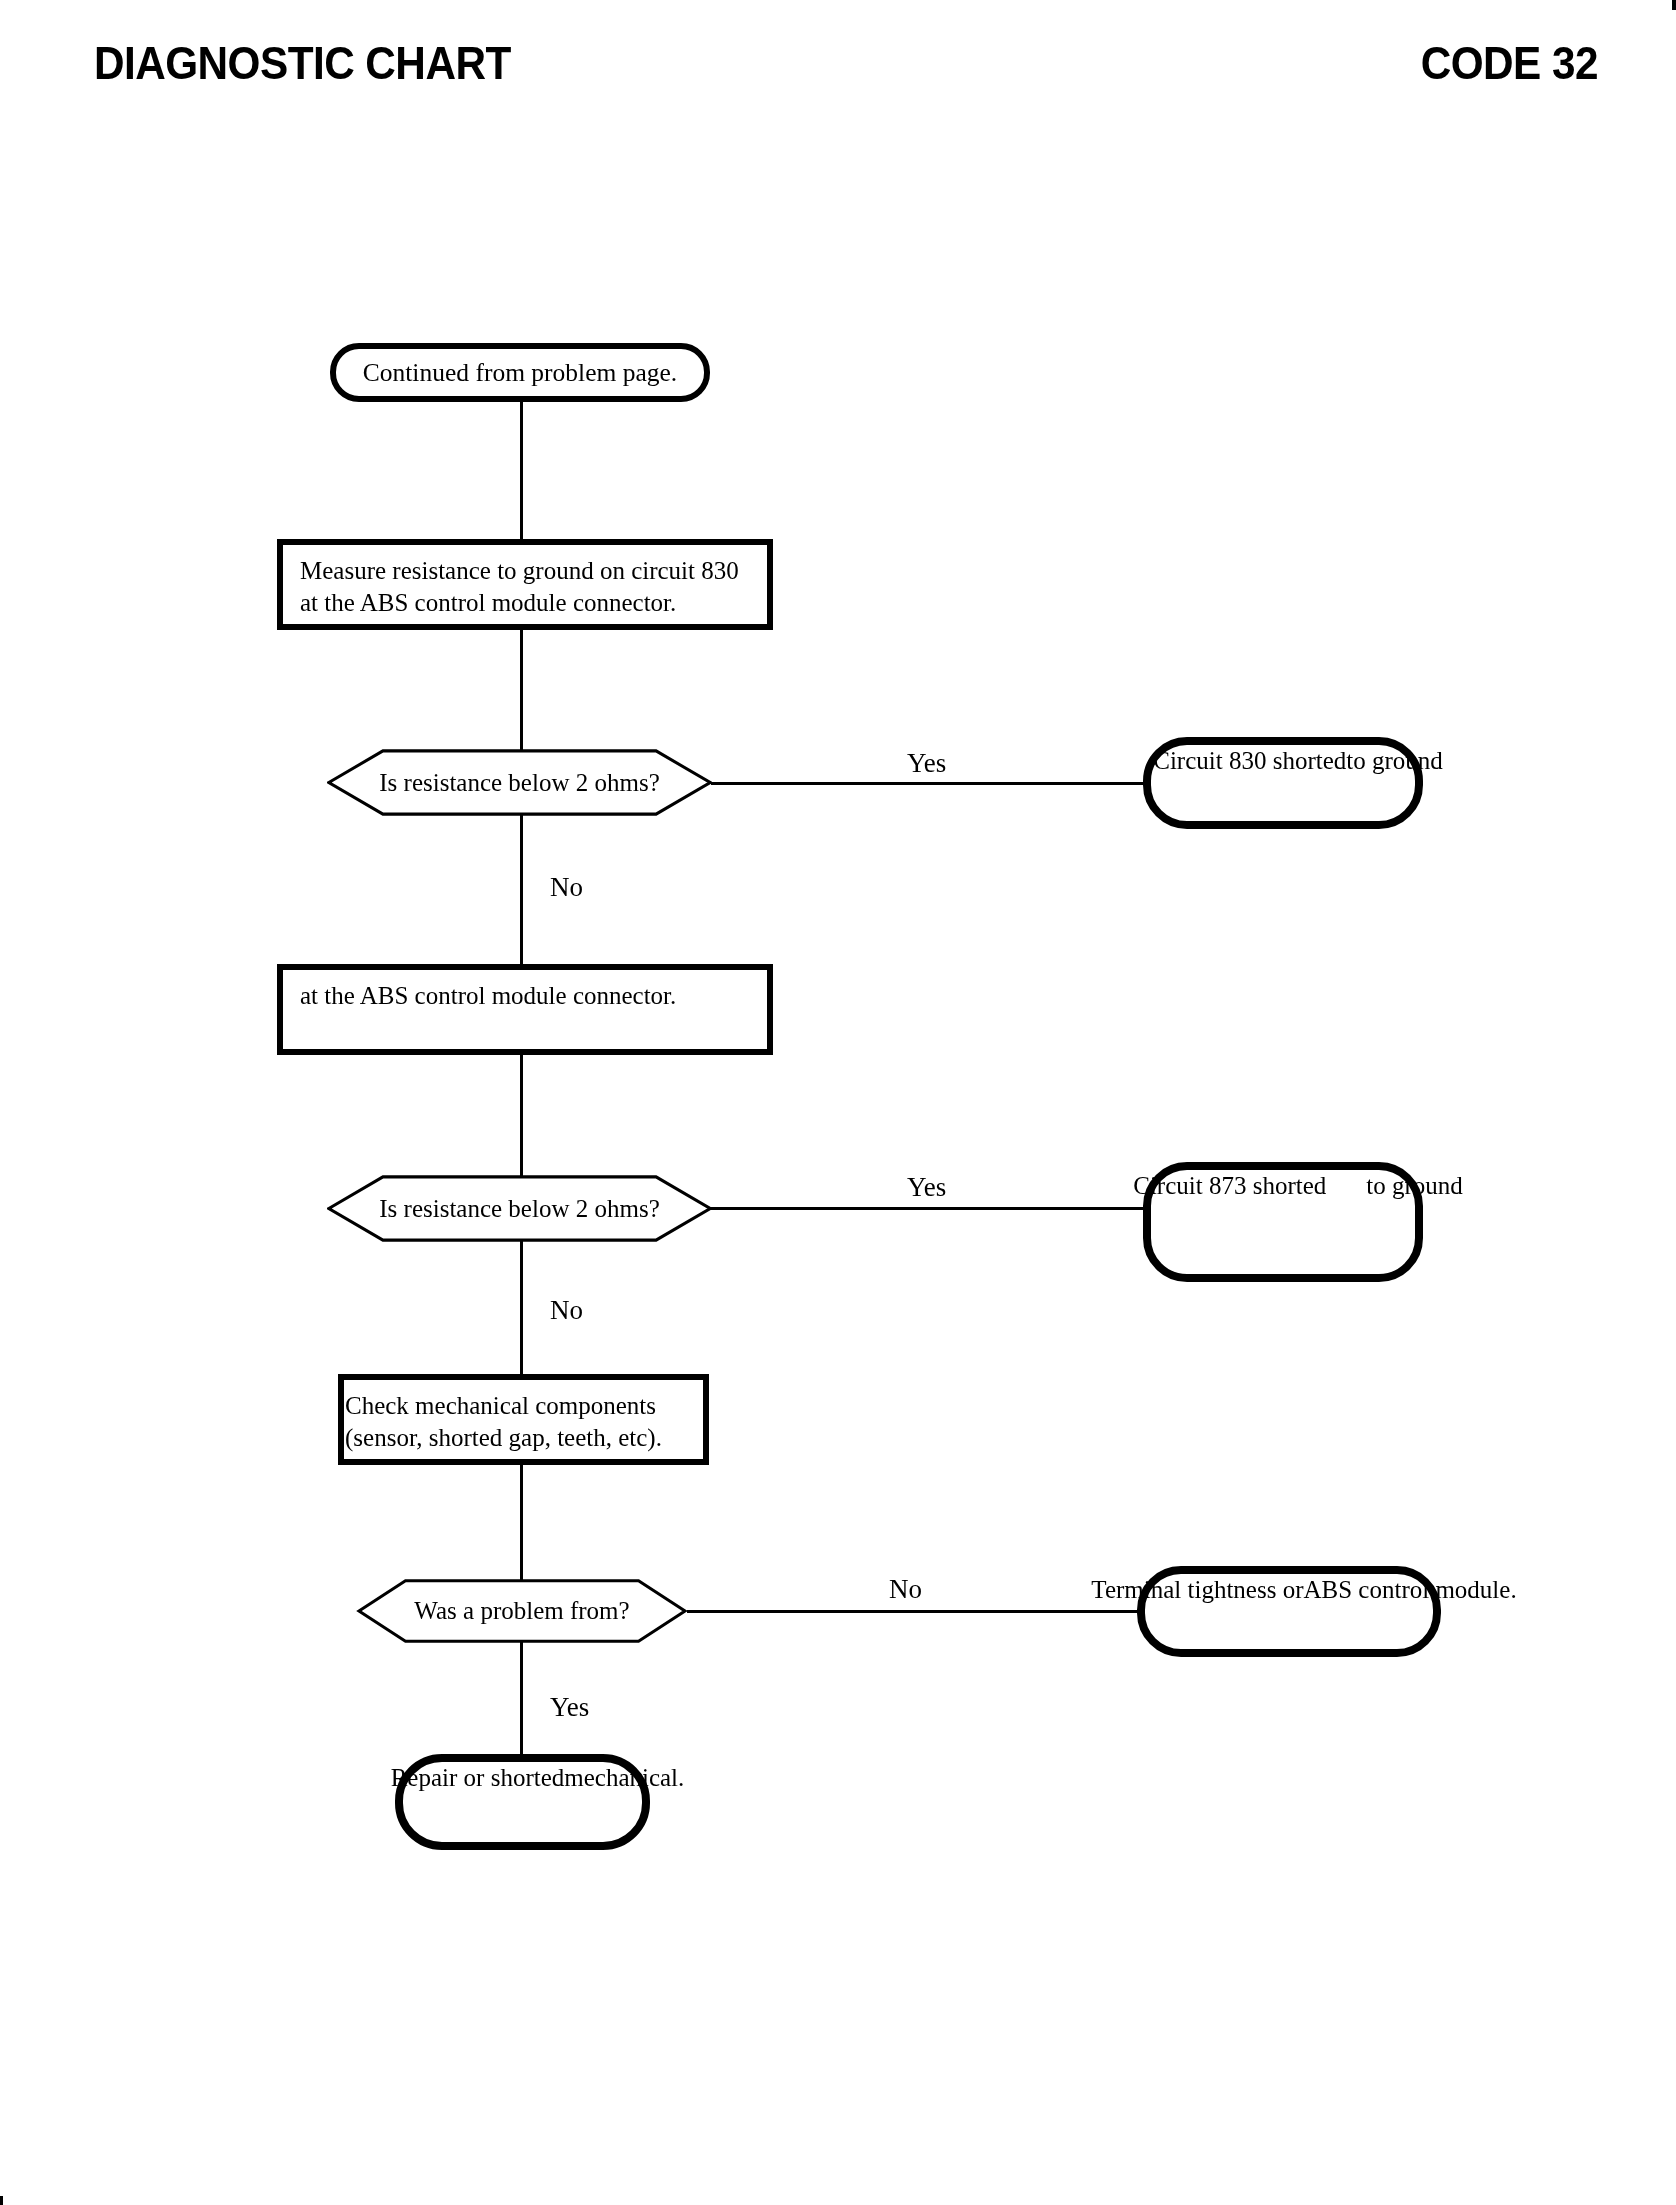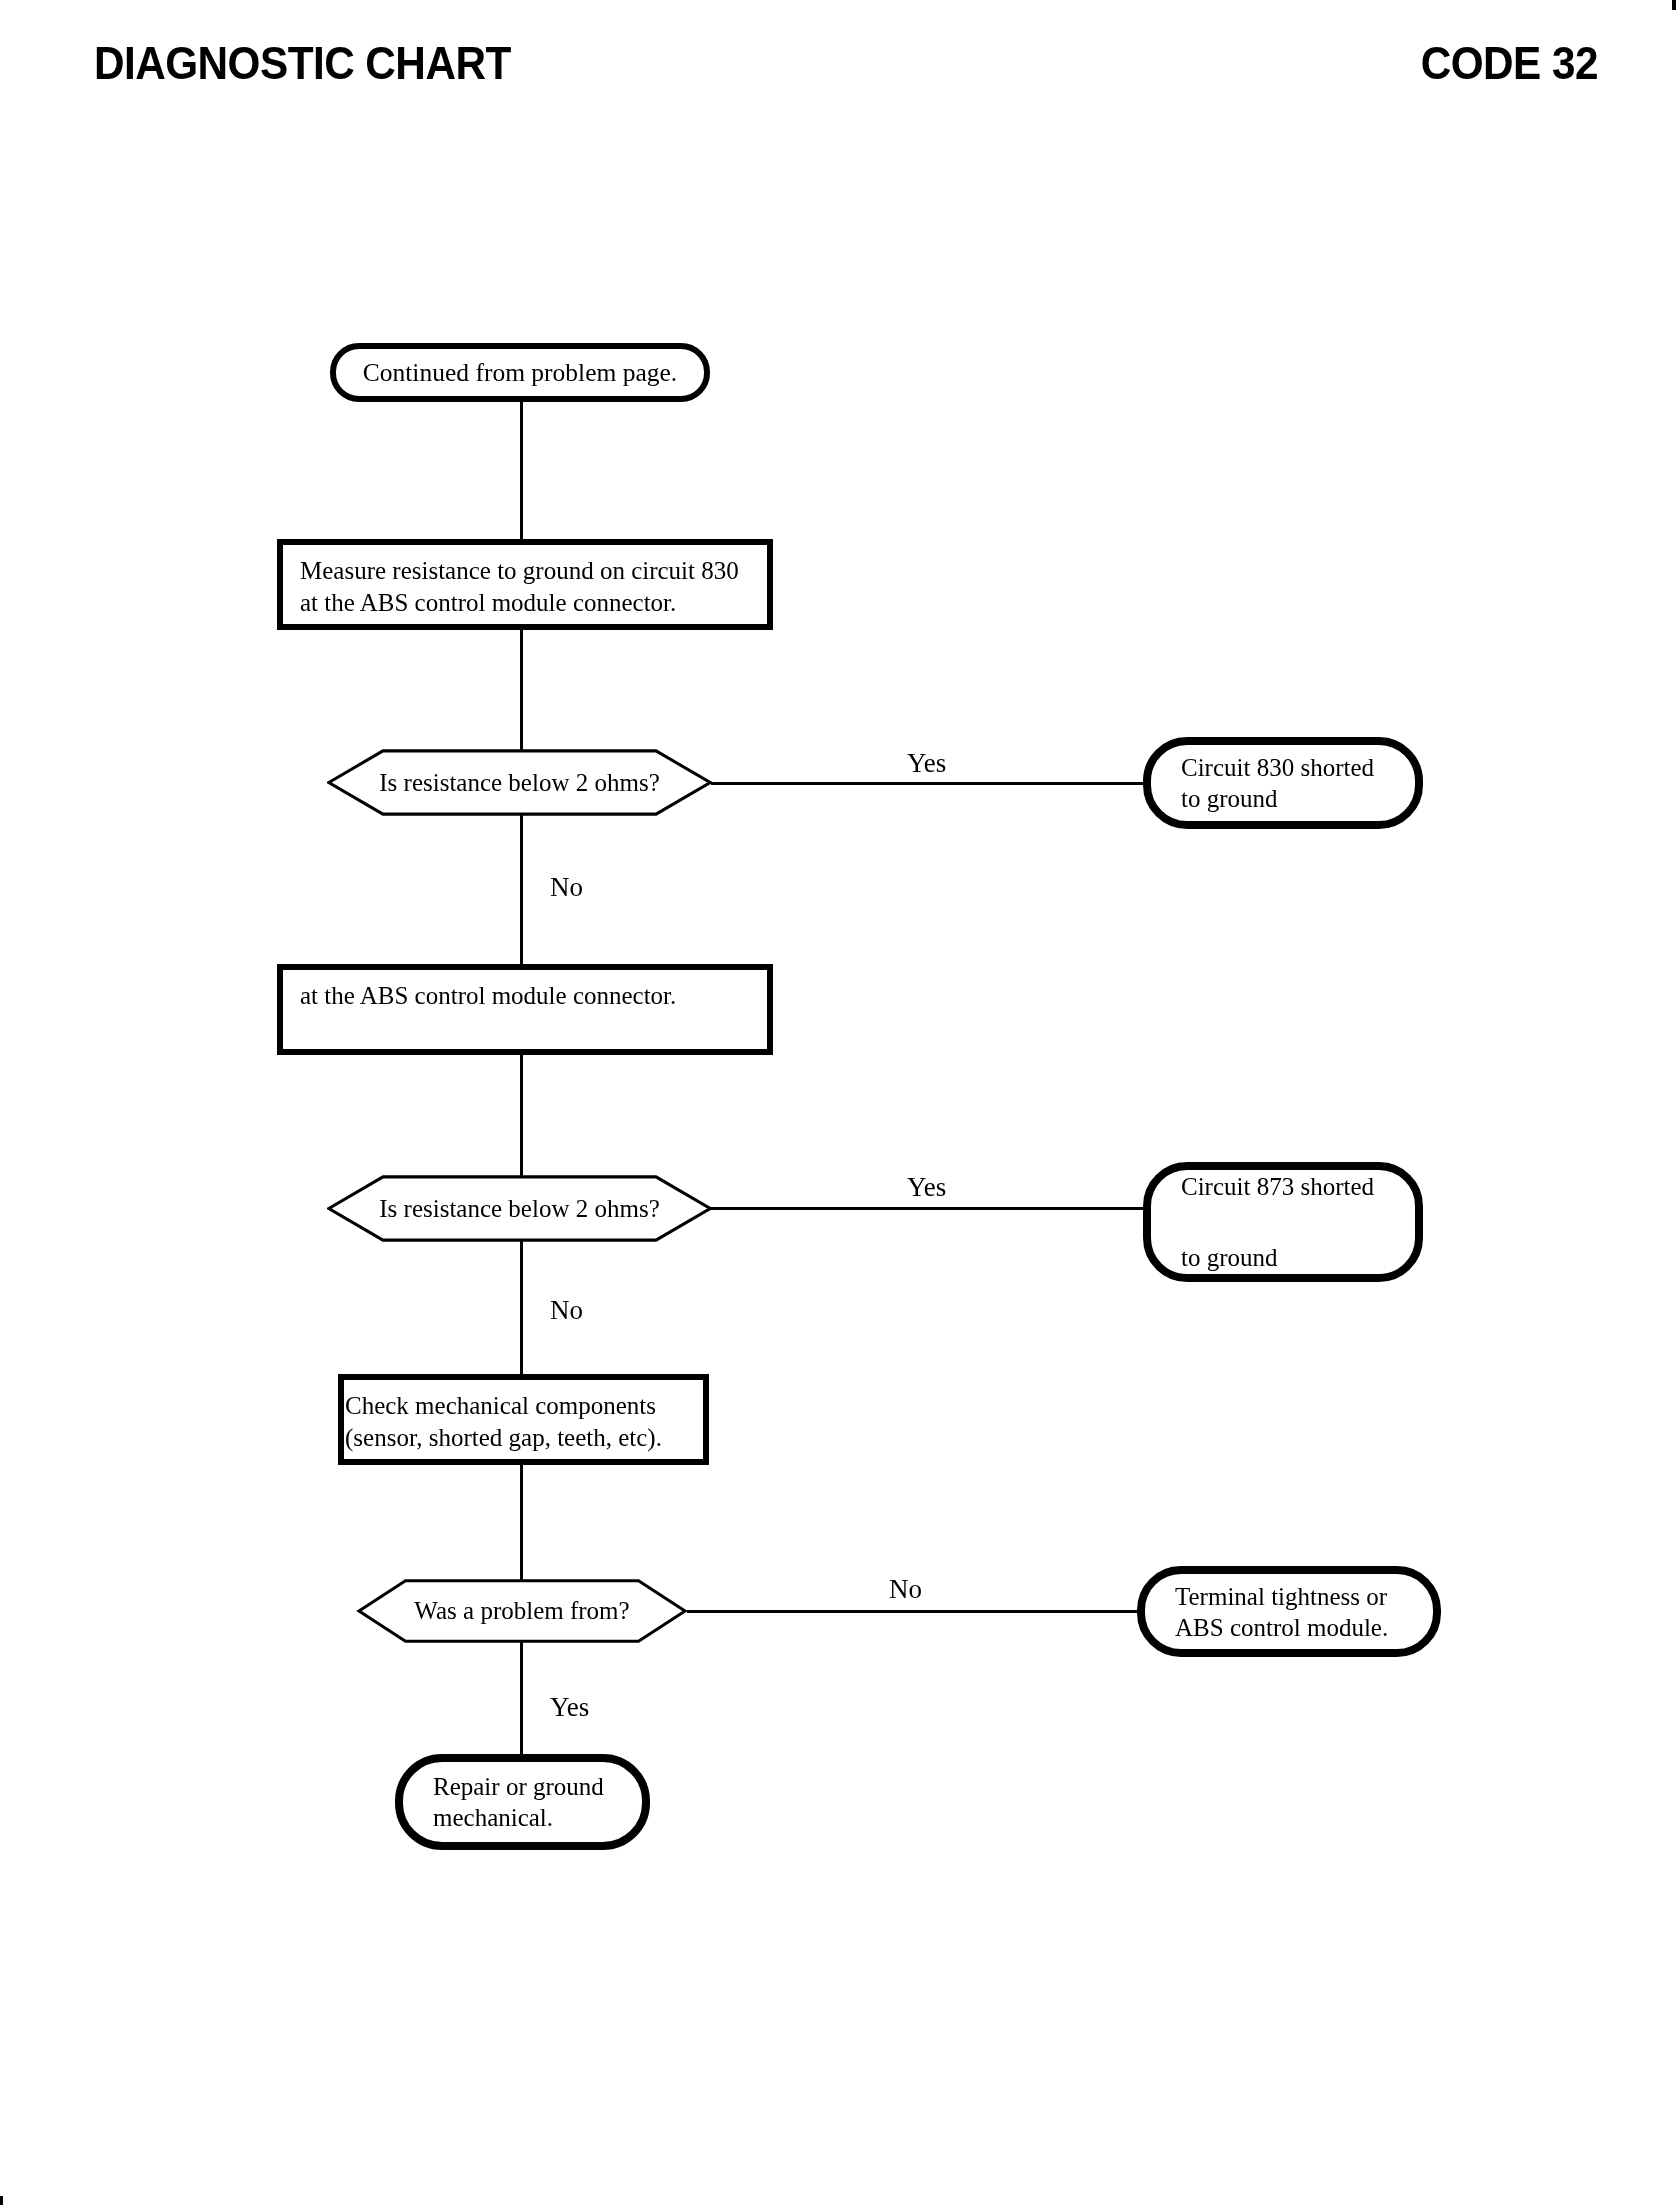--- a/index.html
+++ b/index.html
@@ -19,21 +19,21 @@
   .rect { border:6px solid var(--ink,#000000); font-size:25px; line-height:32px; white-space:nowrap; }
   .rect .lines { padding:10.3px 0 0 17px; }
 
   .pill-center {
     border:6.7px solid var(--ink,#000000); border-radius:30px;
     display:flex; align-items:center; justify-content:center;
     font-size:25.5px; white-space:nowrap;
   }
   .pill-left {
     border:8px solid var(--ink,#000000);
-    display:flex; flex-direction:column; justify-content:center;
+    display:flex; flex-direction:row; justify-content:center;
     font-size:25px; line-height:31px; padding-left:30px; white-space:nowrap;
   }
 
   .hex { position:absolute; }
   .hex svg { position:absolute; left:0; top:0; }
   .hex-label {
     position:absolute; left:0; top:0; right:0; bottom:0;
     display:flex; align-items:center; justify-content:center;
     font-size:25px; white-space:nowrap;
   }
@@ -120,21 +120,21 @@
   <div class="edge-label" style="left:889px; top:1574px;">No</div>
   <div class="edge-label" style="left:550px; top:1692px;">Yes</div>
 
   <div class="node pill-left" style="left:1137px; top:1566px; width:304px; height:91px; border-radius:44px;">
     <div>Terminal tightness or</div>
     <div>ABS control module.</div>
   </div>
   <div class="line" style="left:520px; top:1642px; width:3px; height:113px;"></div>
 
   <div class="node pill-left" style="left:395px; top:1754px; width:255px; height:96px; border-radius:47px;">
-    <div>Repair or ground</div>
+    <div>Repair or shorted</div>
     <div>mechanical.</div>
   </div>
 
   <div class="artifact" style="left:1672px; top:0; width:4.9px; height:9.7px;"></div>
   <div class="artifact" style="left:0; top:2196px; width:3px; height:9.7px;"></div>
 
 </div>
 
 
 </body></html>

